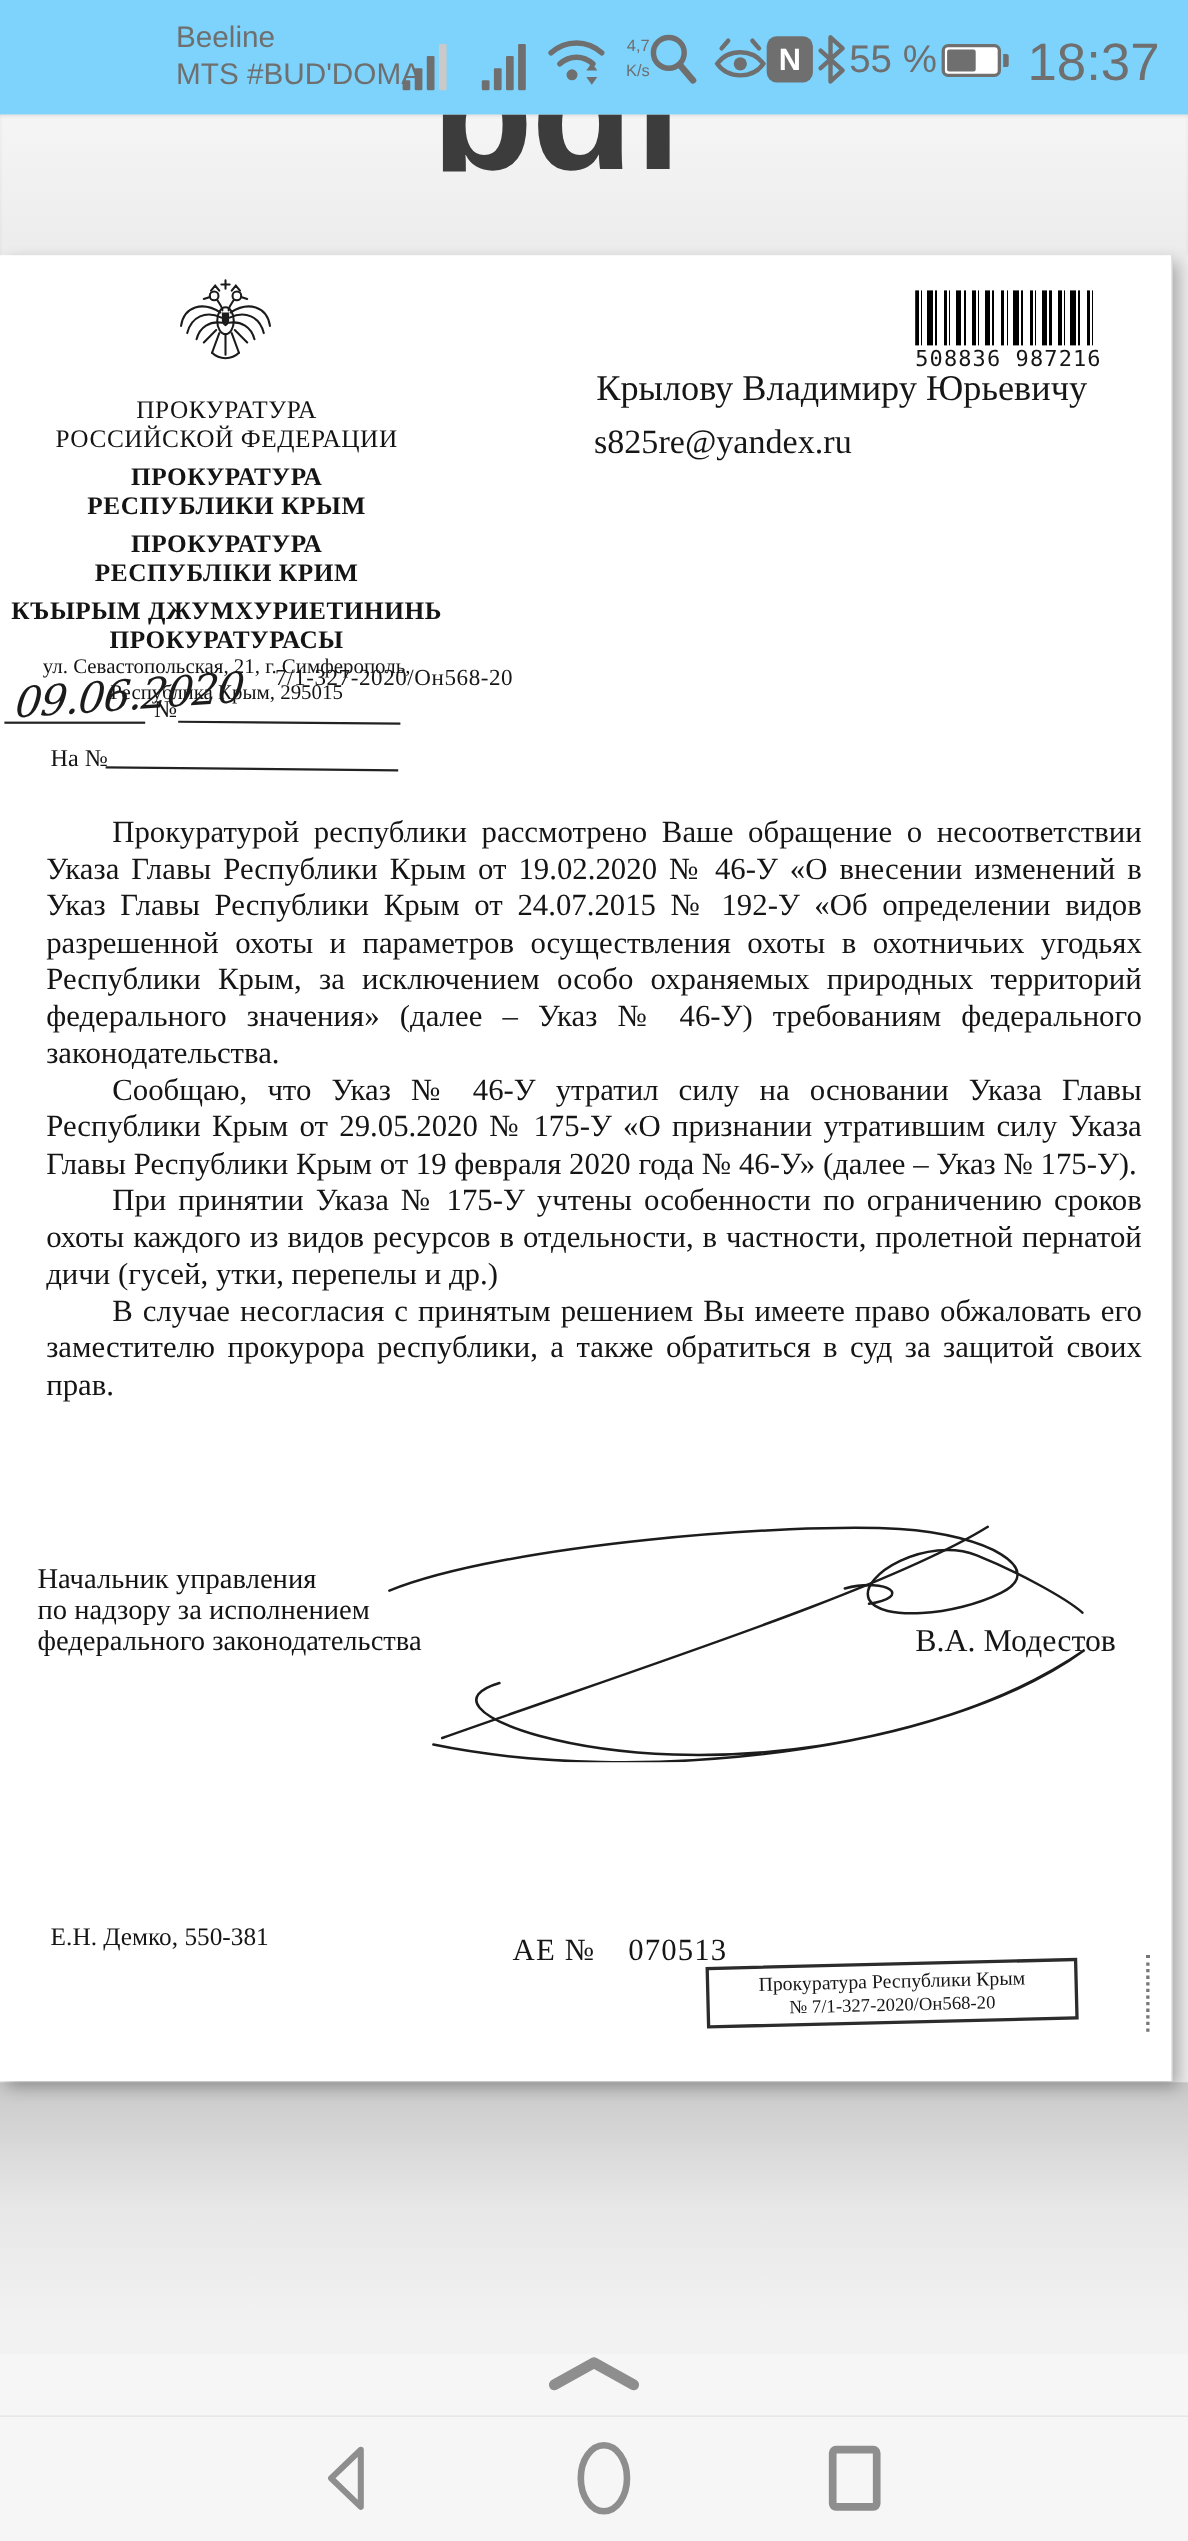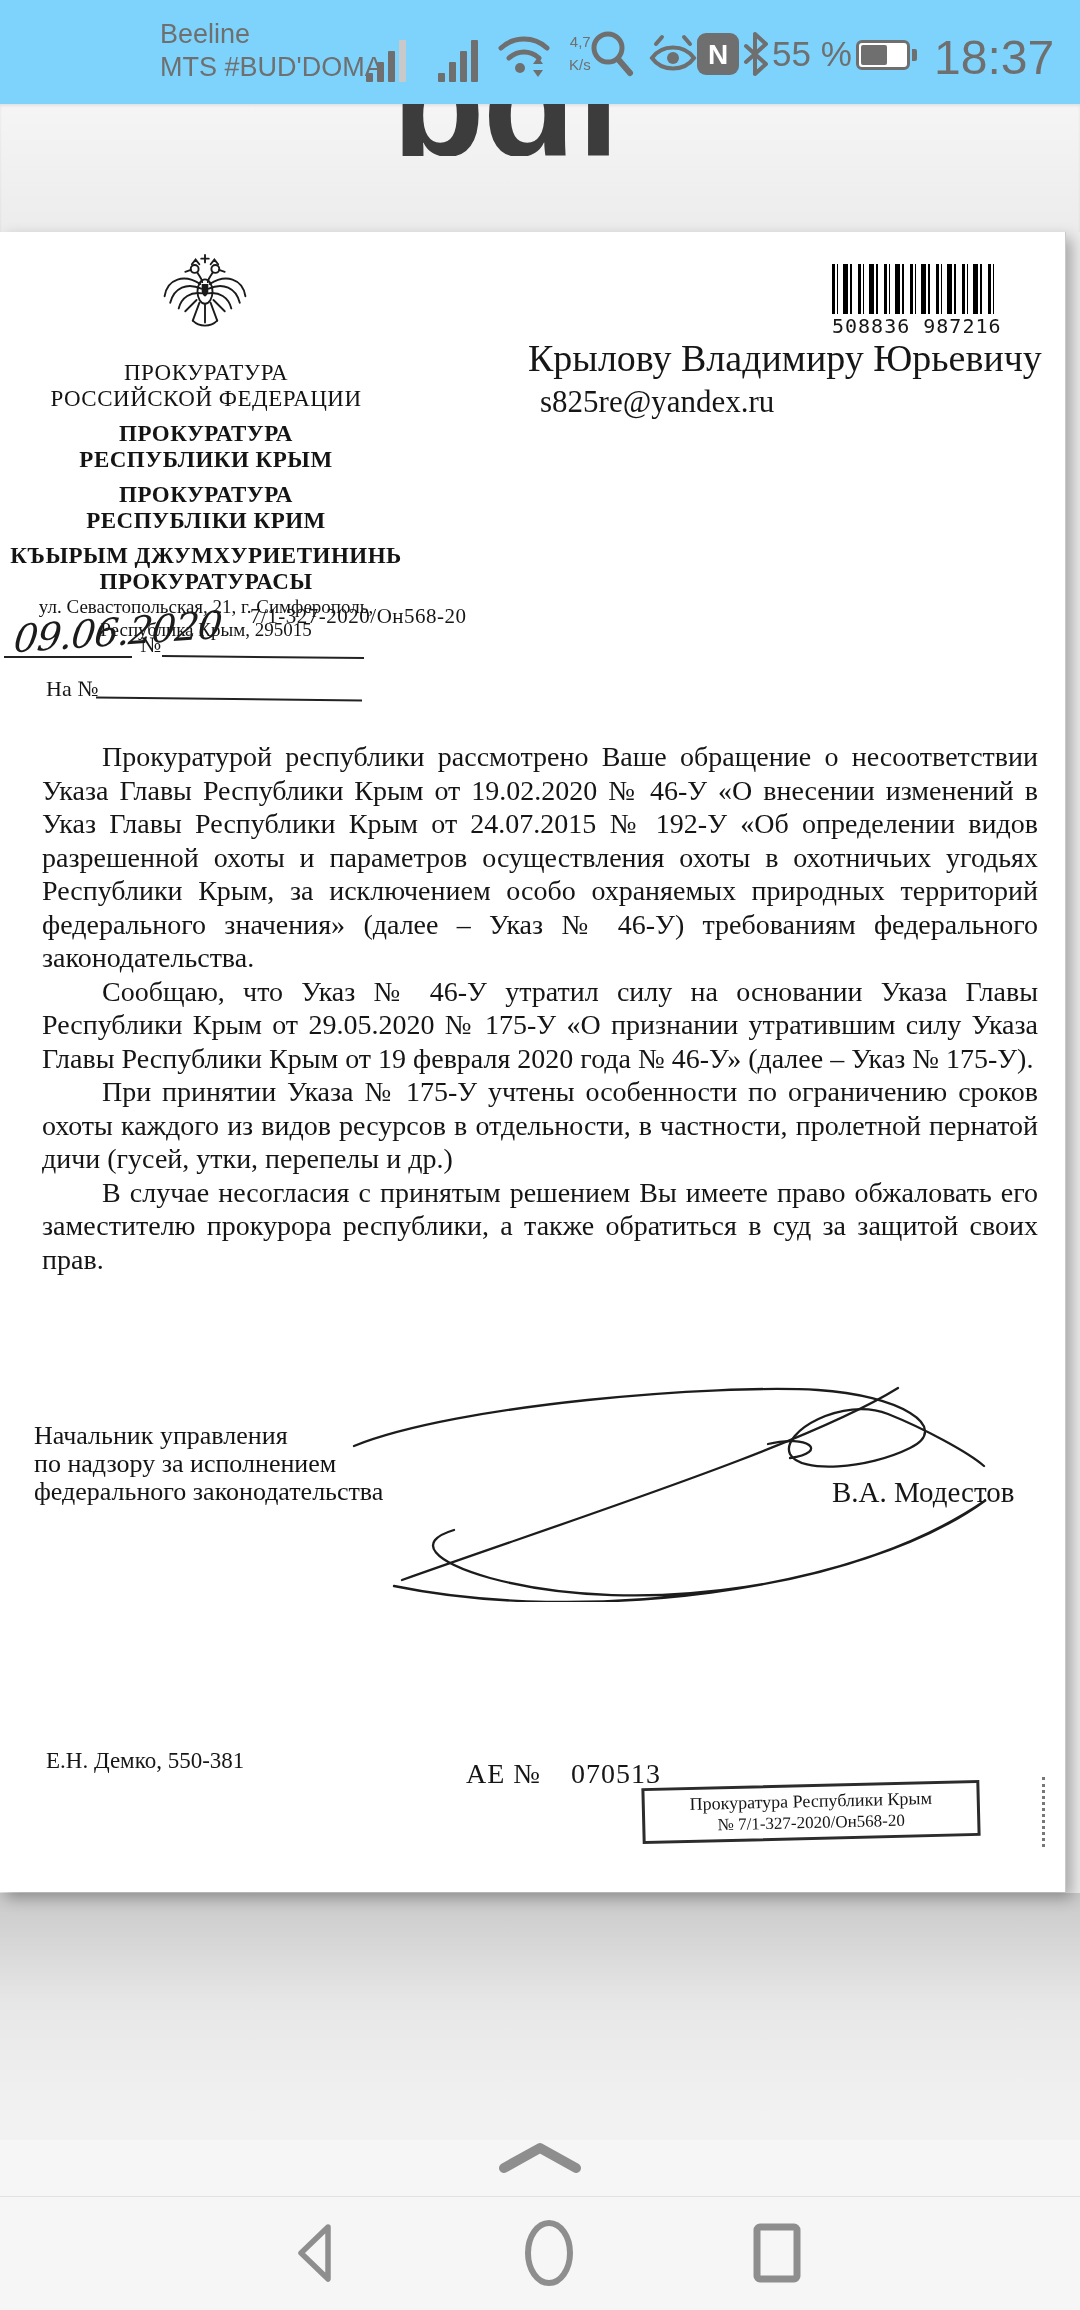--- a/index.html
+++ b/index.html
@@ -36,21 +36,21 @@
   .lh-line { font-size:23px; letter-spacing:0.5px; line-height:26px; }
   .lh-bold { font-weight:700; }
   .gap8 { margin-bottom:9px; }
   .addr { font-size:19px; line-height:23px; }
 
   .refnum { left:250px; top:372px; font-size:21px; letter-spacing:0.5px; }
   .hand-date { left:14px; top:378px; font-size:38px; font-style:italic; font-family:"DejaVu Serif", serif; transform:rotate(-4deg) skewX(-10deg); letter-spacing:-1px; color:#1b1b1b; }
   .rule { position:absolute; height:0; border-bottom:2px solid #222; }
   .num-label { font-size:22px; }
 
-  .recipient-name { left:528px; top:104px; font-size:38px; }
+  .recipient-name { left:542px; top:104px; font-size:33px; }
   .recipient-email { left:540px; top:152px; font-size:31px; }
   .barcode { left:832px; top:32px; width:162px; height:50px;
     background:repeating-linear-gradient(90deg,#000 0 3px,#fff 3px 5px,#000 5px 6px,#fff 6px 11px,#000 11px 16px,#fff 16px 18px,#000 18px 20px,#fff 20px 26px); }
   .barcode-digits { left:832px; top:82px; width:166px; font-family:"DejaVu Sans Mono", monospace; font-size:20px; letter-spacing:1px; white-space:nowrap; }
 
   .body-text { position:absolute; left:42px; top:508px; width:996px; font-size:28px; line-height:33.5px; text-align:justify; color:#151515; }
   .body-text p { text-indent:60px; }
 
   .sig-svg { position:absolute; left:338px; top:1150px; width:662px; height:220px; }
   .sig-title { left:34px; top:1190px; font-size:26px; line-height:28px; color:#141414; }

